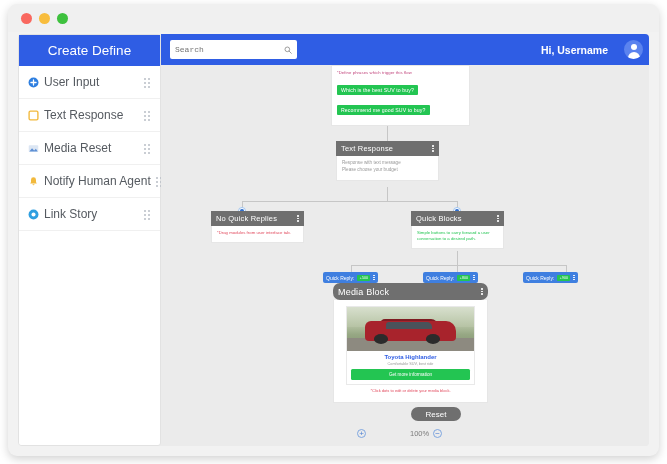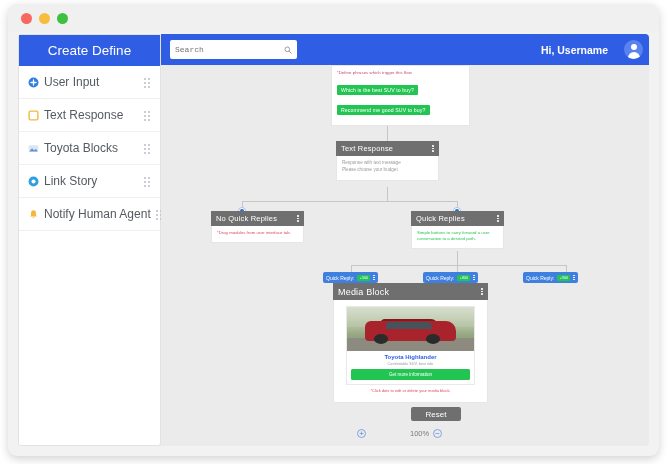--- a/index.html
+++ b/index.html
@@ -293,21 +293,21 @@
     font-size: 3.6px;
     padding: 1px 2.5px;
     border-radius: 1px;
     white-space: nowrap;
   }
   .qr-pill .dots3 { display: flex; flex-direction: column; gap: .8px; }
   .qr-pill .dots3 i { width: 1.3px; height: 1.3px; background: #fff; border-radius: 50%; }
 
   
   .media-block { left: 172px; top: 218px; width: 155px; }
-  .media-block .box-header { height: 17px; font-size: 9px; }
+  .media-block .box-header { height: 17px; font-size: 9px; border-radius: 7px; }
   .media-block .box-body { padding: 6px 12px 7px 12px; }
 
   .card {
     background: #ffffff;
     border: 1px solid #e9e9e9;
     overflow: hidden;
   }
   .card-img {
     height: 44px;
     position: relative;
@@ -388,21 +388,21 @@
     width: 50px; height: 14px;
     border-radius: 2px;
     color: #ffffff;
     font-size: 8px;
     display: flex;
     align-items: center;
     justify-content: center;
     cursor: pointer;
   }
   .btn.save  { background: #0369a1; margin-top: 40px; }
-  .btn.reset { background: #6f6f6f; }
+  .btn.reset { background: #6f6f6f; border-radius: 7px; }
 
   
   .zoomctl {
     position: absolute;
     left: 196px; top: 364px;
     display: flex;
     align-items: center;
     gap: 4px;
   }
   .zoomctl .circ {
@@ -464,21 +464,37 @@
             <i></i>
             <i></i>
           </span>
       </div>
 
       <div class="nav-item">
         <svg class="nav-ico" viewBox="0 0 12 12">
           <rect x="0.8" y="2.4" width="10.4" height="7.2" rx="1" fill="#dce6f3"></rect>
           <path d="M1.4 9.2l3-3.4 2.3 2.4 1.9-2 2 3z" fill="#5d8fd4"></path>
         </svg>
-        <span class="nav-label">Toyota Blocks</span>
+        <span class="nav-label">Media Reset</span>
+        <span class="grip">
+            <i></i>
+            <i></i>
+            <i></i>
+            <i></i>
+            <i></i>
+            <i></i>
+          </span>
+      </div>
+
+      <div class="nav-item">
+        <svg class="nav-ico" viewBox="0 0 12 12">
+          <path d="M6 1.3a2.7 2.7 0 0 0-2.7 2.7v2.6L2.4 8.2h7.2L8.7 6.6V4A2.7 2.7 0 0 0 6 1.3z" fill="#f2b93c"></path>
+          <path d="M4.9 9.1a1.1 1.1 0 0 0 2.2 0z" fill="#f2b93c"></path>
+        </svg>
+        <span class="nav-label">Notify Human Agent</span>
         <span class="grip">
             <i></i>
             <i></i>
             <i></i>
             <i></i>
             <i></i>
             <i></i>
           </span>
       </div>
 
@@ -491,36 +507,20 @@
         <span class="grip">
             <i></i>
             <i></i>
             <i></i>
             <i></i>
             <i></i>
             <i></i>
           </span>
       </div>
 
-      <div class="nav-item">
-        <svg class="nav-ico" viewBox="0 0 12 12">
-          <path d="M6 1.3a2.7 2.7 0 0 0-2.7 2.7v2.6L2.4 8.2h7.2L8.7 6.6V4A2.7 2.7 0 0 0 6 1.3z" fill="#f2b93c"></path>
-          <path d="M4.9 9.1a1.1 1.1 0 0 0 2.2 0z" fill="#f2b93c"></path>
-        </svg>
-        <span class="nav-label">Notify Human Agent</span>
-        <span class="grip">
-            <i></i>
-            <i></i>
-            <i></i>
-            <i></i>
-            <i></i>
-            <i></i>
-          </span>
-      </div>
-
 
       <div class="sidebar-filler"></div>
     </div>
 
     <div class="main">
 
       <div class="topbar">
         <div class="search-box">
           <input type="text" placeholder="Search" style="">
           <svg class="mag" viewBox="0 0 12 12">
@@ -591,21 +591,21 @@
           <div class="box-body">
             <div class="note">*Drag modules from user interface tab.</div>
           </div>
         </div>
 
         <div class="anchor" style="left:292px; top:142px;">
             <i></i>
           </div>
         <div class="node qr">
           <div class="box-header">
-            <span>Quick Replies</span>
+            <span>Quick Blocks</span>
             <span class="dots3">
                 <i></i>
                 <i></i>
                 <i></i>
               </span>
           </div>
           <div class="box-body">
             <div class="note">Simple buttons to carry forward a user conversation to a desired path.</div>
           </div>
         </div>

